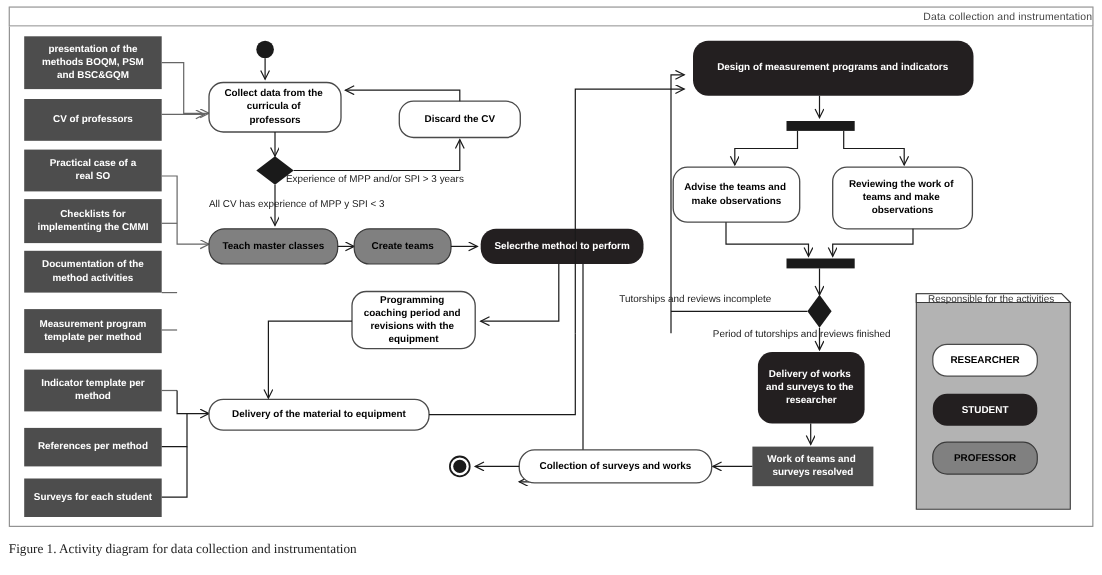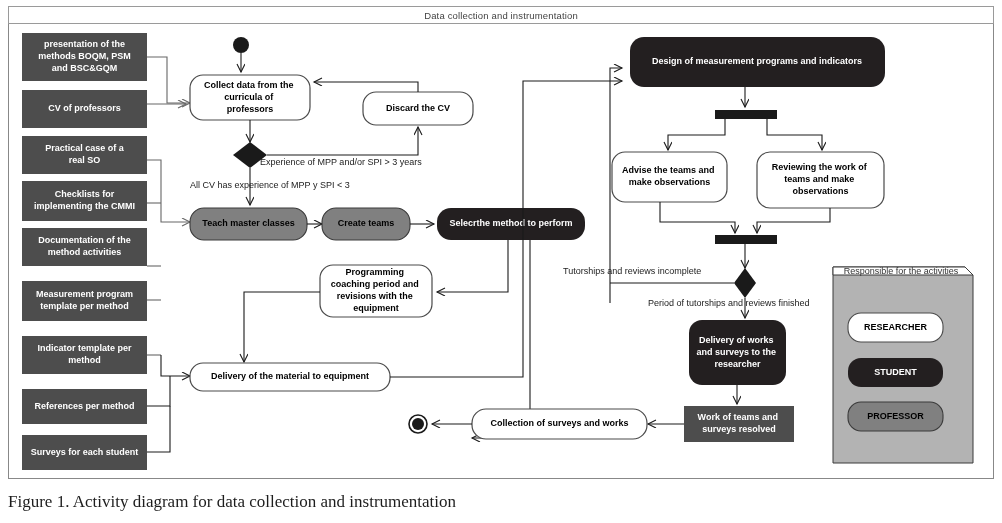--- a/index.html
+++ b/index.html
@@ -33,21 +33,21 @@
     position: absolute;
     left: 8px;
     top: 6px;
     width: 986px;
     height: 18px;
     border: 1px solid #9a9a9a;
     box-sizing: border-box;
     background: #ffffff;
     display: flex;
     align-items: center;
-    justify-content: center;
+    justify-content: flex-end;
   }
   #frame-title-bar span {
     font-size: 9.5px;
     color: #444444;
     letter-spacing: 0.15px;
   }
   svg#flow {
     position: absolute;
     left: 0;
     top: 0;
@@ -83,21 +83,21 @@
     font-weight: bold;
     text-anchor: middle;
     dominant-baseline: middle;
   }
   .edge { fill: none; stroke: #1a1a1a; stroke-width: 1.1; }
   .edge-gray { fill: none; stroke: #666666; stroke-width: 1.1; }
   #caption {
     position: absolute;
     left: 8px;
     top: 492px;
-    font-size: 17px;
+    font-size: 12px;
     color: #1d1d1d;
     font-family: "Liberation Serif", serif;
     white-space: nowrap;
   }
 </style>
 </head>
 <body>
 
 <div id="page">
 

